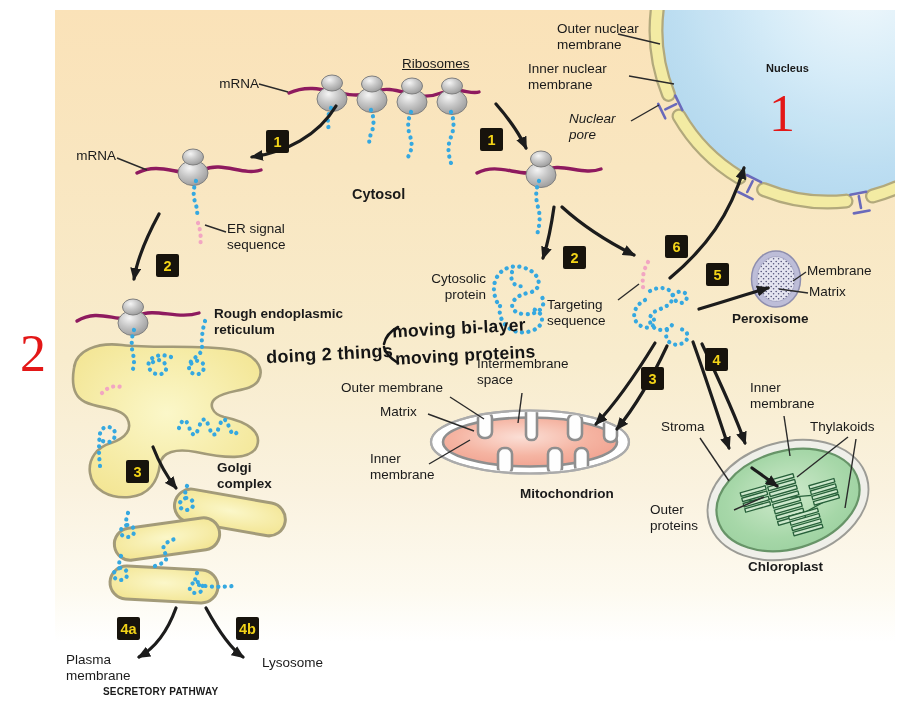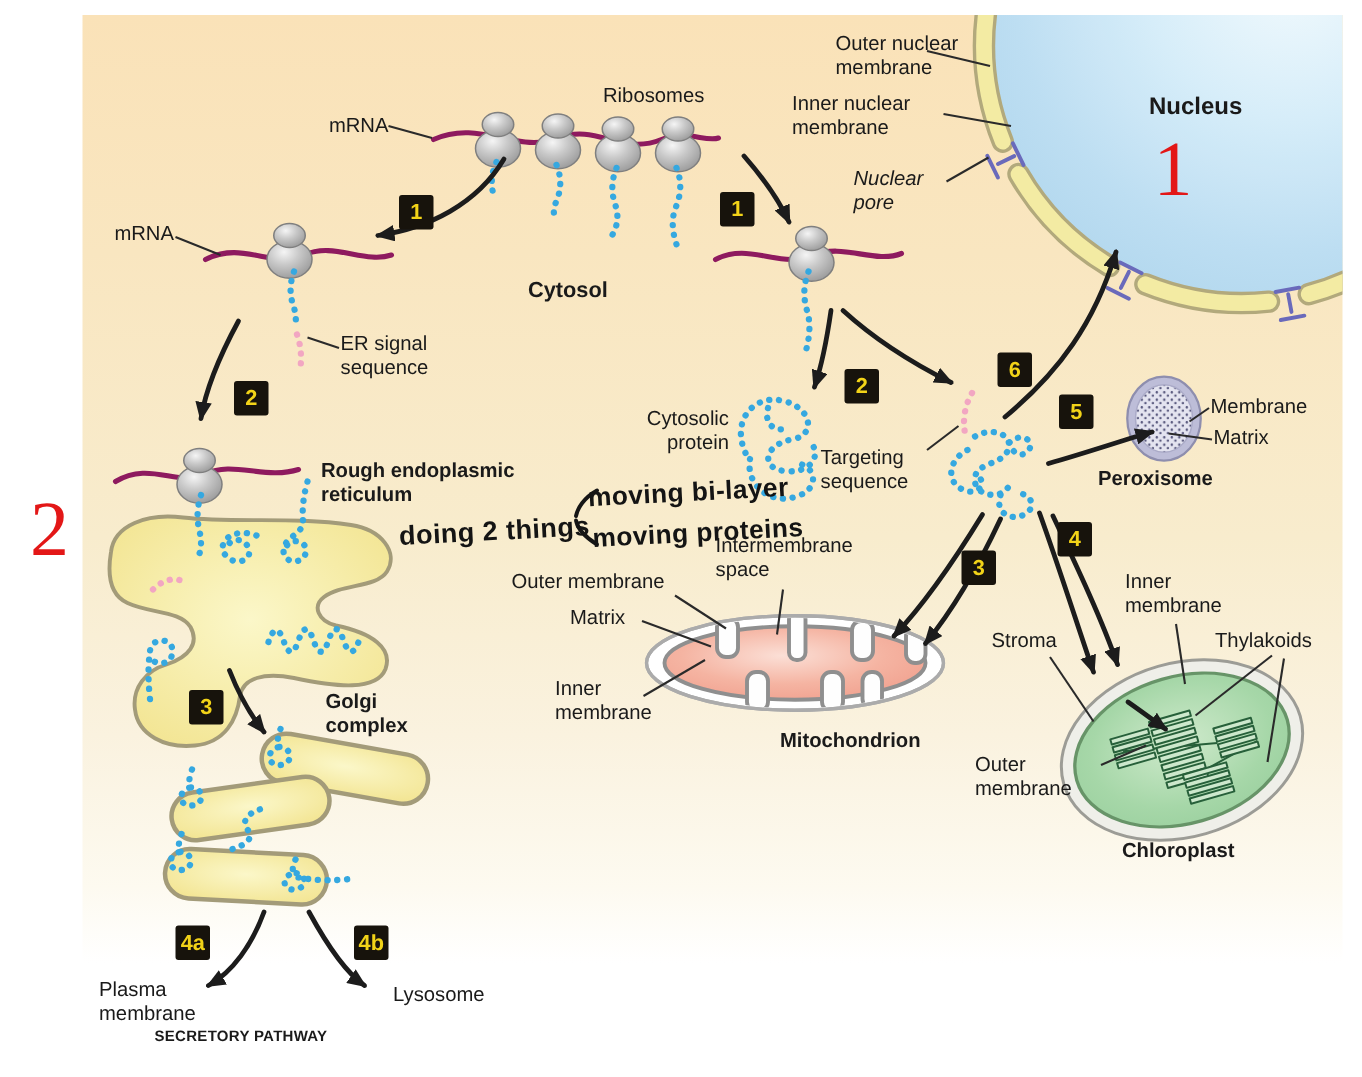--- a/index.html
+++ b/index.html
@@ -267,41 +267,41 @@
       <path class="ldr" d="M734,510 L764,497"></path>
     </g>
 
     <g>
       <path class="handstroke" d="M398,327 C389,332 385,339 384,344"></path>
       <path class="handstroke" d="M384,347 C385,352 390,358 398,363"></path>
     </g>
   </svg>
 
   <div class="lbl right" style="left:203px;top:76px;width:56px;">mRNA</div>
-  <div class="lbl" style="left:402px;top:56px;">Ribosomes</div>
+  <div class="lbl" style="left:402px;top:56px;text-decoration:underline;">Ribosomes</div>
   <div class="lbl right" style="left:60px;top:148px;width:56px;">mRNA</div>
   <div class="lbl" style="left:227px;top:221px;">ER signal
 sequence</div>
   <div class="lbl bold" style="left:352px;top:186px;font-size:14.5px;">Cytosol</div>
   <div class="lbl bold" style="left:214px;top:306px;">Rough endoplasmic
 reticulum</div>
   <div class="lbl bold" style="left:217px;top:460px;">Golgi
 complex</div>
   <div class="lbl" style="left:66px;top:652px;">Plasma
 membrane</div>
   <div class="lbl" style="left:262px;top:655px;">Lysosome</div>
   <div class="lbl bold" style="left:103px;top:686px;font-size:10px;letter-spacing:.2px;">SECRETORY PATHWAY</div>
 
   <div class="lbl" style="left:515px;top:21px;margin-left:42px;">Outer nuclear
 membrane</div>
   <div class="lbl" style="left:528px;top:61px;">Inner nuclear
 membrane</div>
   <div class="lbl" style="left:569px;top:111px;font-style:italic;">Nuclear
 pore</div>
-  <div class="lbl bold" style="left:766px;top:62px;font-size:16px;">Nucleus</div>
+  <div class="lbl bold" style="left:766px;top:62px;font-size:11px;">Nucleus</div>
   <div class="redmark" style="left:769px;top:88px;">1</div>
   <div class="redmark" style="left:20px;top:328px;">2</div>
 
   <div class="lbl right" style="left:422px;top:271px;width:64px;">Cytosolic
 protein</div>
   <div class="lbl" style="left:547px;top:297px;">Targeting
 sequence</div>
 
   <div class="lbl" style="left:807px;top:263px;">Membrane</div>
   <div class="lbl" style="left:809px;top:284px;">Matrix</div>
@@ -313,21 +313,21 @@
 membrane</div>
   <div class="lbl center" style="left:477px;top:356px;width:122px;">Intermembrane
 space</div>
   <div class="lbl bold" style="left:476px;top:486px;padding-left:44px;">Mitochondrion</div>
 
   <div class="lbl" style="left:661px;top:419px;">Stroma</div>
   <div class="lbl" style="left:750px;top:380px;">Inner
 membrane</div>
   <div class="lbl" style="left:810px;top:419px;">Thylakoids</div>
   <div class="lbl" style="left:650px;top:502px;">Outer
-membrane</div>
+proteins</div>
   <div class="lbl bold" style="left:748px;top:559px;">Chloroplast</div>
 
   <div class="hand" style="left:266px;top:344px;font-size:18px;">doing 2 things</div>
   <div class="hand" style="left:392px;top:318px;">moving bi-layer</div>
   <div class="hand" style="left:395px;top:345px;">moving proteins</div>
 
   <div class="badge" style="left:266px;top:130px;">1</div>
   <div class="badge" style="left:480px;top:128px;">1</div>
   <div class="badge" style="left:156px;top:254px;">2</div>
   <div class="badge" style="left:563px;top:246px;">2</div>

